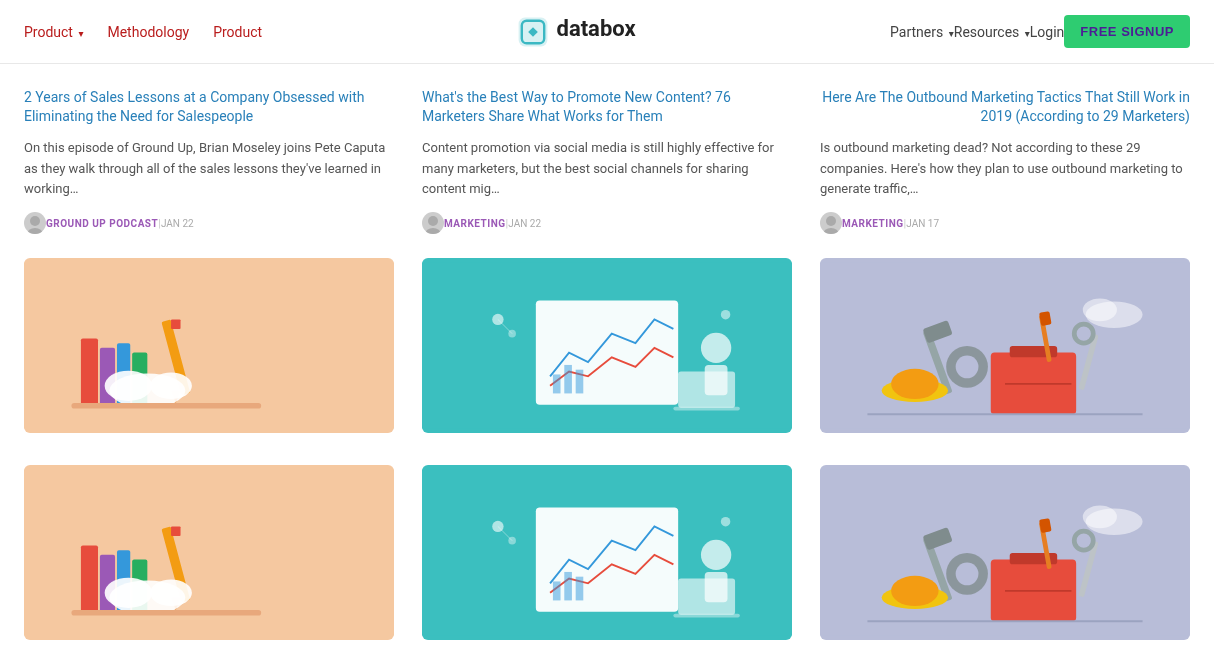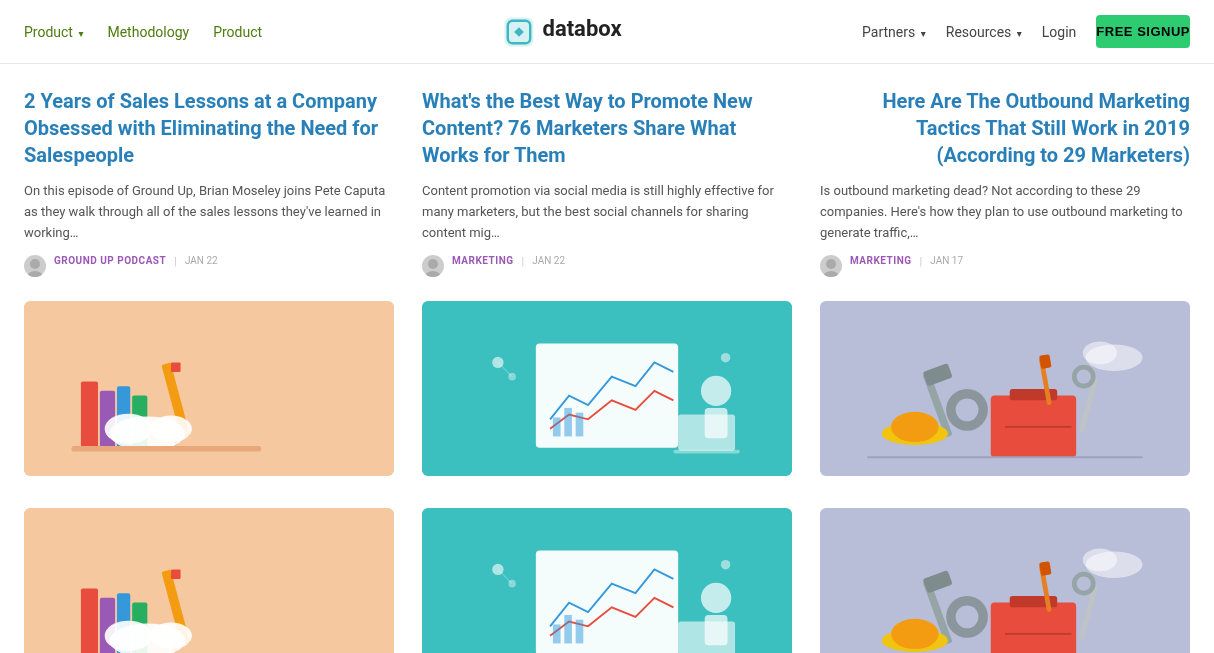--- a/index.html
+++ b/index.html
@@ -9,61 +9,62 @@
     .navbar {
       display: flex;
       align-items: center;
       justify-content: space-between;
       padding: 0 24px;
       height: 64px;
       border-bottom: 1px solid #e8e8e8;
       background: #fff;
     }
     .nav-left { display: flex; align-items: center; gap: 24px; }
-    .nav-left a { font-size: 14px; color: #4d7c0f; text-decoration: none; }
+    .nav-left a { font-size: 14px; color: #b91c1c; text-decoration: none; }
     .nav-logo { display: flex; align-items: flex-start; gap: 8px; font-size: 22px; font-weight: 700; color: #222; }
     .nav-logo .logo-icon { width: 32px; height: 32px; }
-    .nav-right { display: flex; align-items: center; gap: 20px; }
+    .nav-right { display: flex; align-items: center; }
     .nav-right a { font-size: 14px; color: #444; text-decoration: none; }
     .btn-free-signup {
       background: #2ecc71;
-      color: #000000;
+      color: #4c1d95;
       border: none;
-      padding: 9px 0;
+      padding: 9px 16px;
       border-radius: 4px;
       font-size: 13px;
       font-weight: 700;
       cursor: pointer;
       letter-spacing: 0.5px;
       text-align: right;
     }
     .dropdown-arrow { font-size: 10px; margin-left: 2px; }
 
     
     .content { padding: 24px 24px 0; max-width: 1214px; }
     .grid { display: grid; grid-template-columns: repeat(3, 1fr); gap: 32px 28px; }
 
     
     .article-card { display: flex; flex-direction: column; }
     .article-title {
-      font-size: 20px;
-      font-weight: 700;
+      font-size: 14px;
+      font-weight: 400;
       color: #2980b9;
       line-height: 1.35;
       margin-bottom: 12px;
     }
     .article-excerpt {
       font-size: 13px;
       color: #555;
       line-height: 1.6;
       margin-bottom: 12px;
     }
     .article-meta {
       display: flex;
-      gap: 8px;
+      align-items: center;
+      gap: 0;
       font-size: 11px;
       color: #999;
       margin-bottom: 8px;
     }
     .article-meta .avatar {
       width: 22px; height: 22px; border-radius: 50%; background: #ccc;
       display: flex; align-items: center; justify-content: center;
       font-size: 10px; color: #fff; overflow: hidden;
     }
     .article-meta .category {

